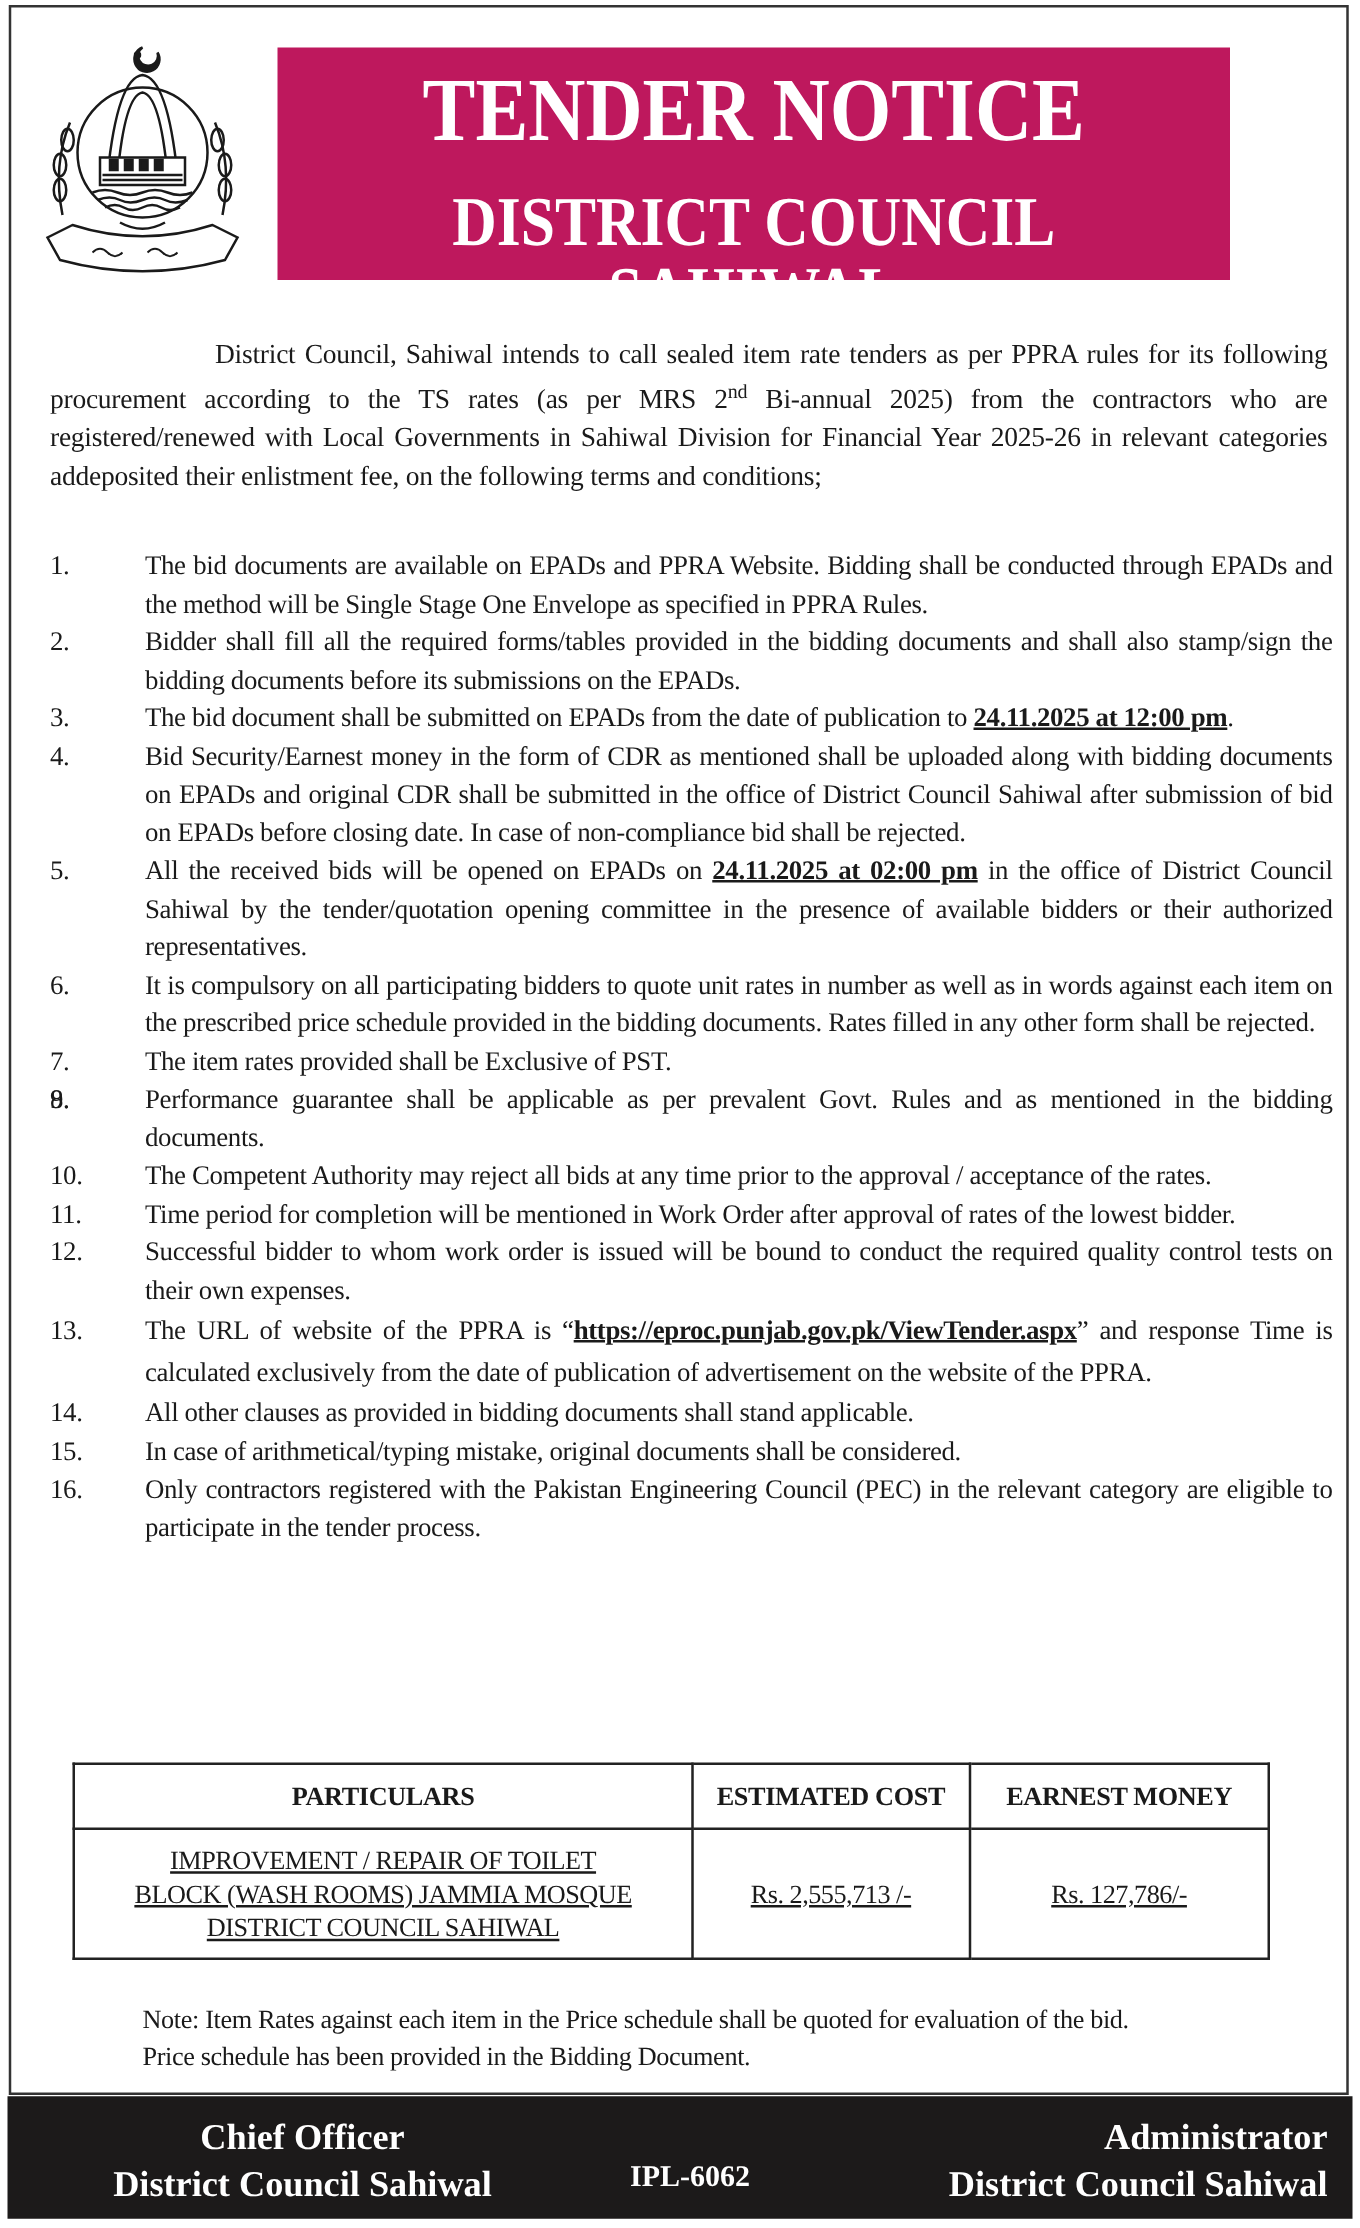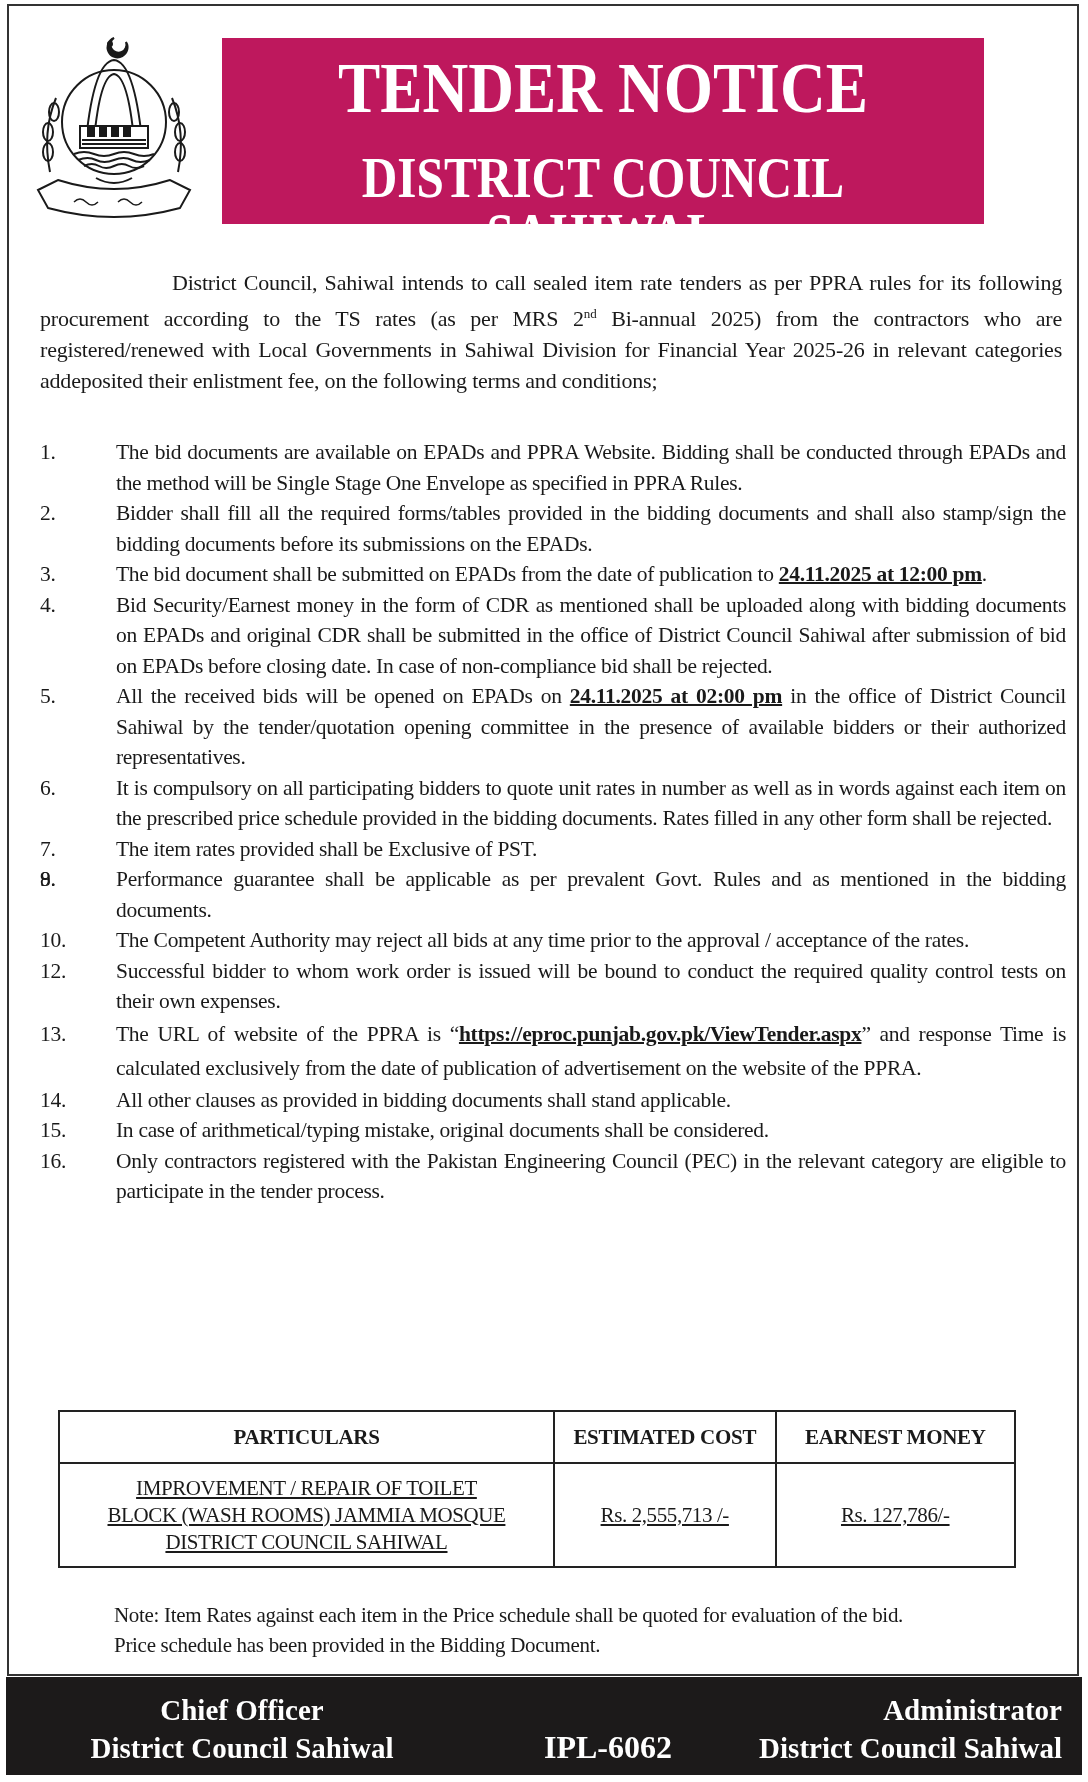--- a/index.html
+++ b/index.html
@@ -9,39 +9,39 @@
       border: 2px solid #333; box-sizing: border-box; }
     .logo { position: absolute; left: 34px; top: 22px; width: 160px; height: 198px; }
     .title-box { position: absolute; left: 222px; top: 38px; width: 762px; height: 186px;
       background: #be185d; color: #fff; text-align: center; }
     .title-1 { position: absolute; left: 0; right: 0; top: 14px; font-size: 72px; font-weight: bold;
       letter-spacing: 0px; line-height: 1; transform: scaleX(0.88); }
     .title-2 { position: absolute; left: 0; right: 0; top: 112px; font-size: 56px; font-weight: bold;
       line-height: 1; transform: scaleX(0.88); }
     .intro { position: absolute; left: 40px; top: 267px; width: 1022px; font-size: 22px;
       line-height: 31px; text-align: justify; text-indent: 132px; letter-spacing: -0.2px; }
-    .intro sup { font-size: 13px; }
+    .intro sup { font-size: 16px; }
     .terms { position: absolute; left: 40px; top: 437px; width: 1026px; margin: 0; padding: 0; list-style: none; }
     .term { position: relative; padding-left: 76px; font-size: 21.5px; line-height: 30.5px;
       text-align: justify; letter-spacing: -0.3px; }
     .term .num { position: absolute; left: 0; top: 0; width: 40px; }
     .u { text-decoration: underline; text-decoration-thickness: 2px; font-weight: bold; }
     .t13 { line-height: 34px; }
     table.tender { position: absolute; left: 58px; top: 1410px; width: 958px; border-collapse: collapse;
       font-size: 21px; }
     table.tender th, table.tender td { border: 2px solid #222; text-align: center; vertical-align: middle; margin-left: 41px; }
     table.tender th { height: 48px; font-weight: bold; letter-spacing: -0.3px; }
     table.tender td { height: 100px; line-height: 27px; letter-spacing: -0.4px; text-decoration: underline; }
     .note { position: absolute; left: 114px; top: 1600px; width: 960px; font-size: 21px; line-height: 30px;
       letter-spacing: -0.3px; }
     .footer { position: absolute; left: 6px; top: 1677px; width: 1076px; height: 98px; background: #1c1a1a; color: #fff;
       font-weight: bold; }
     .sig-left { position: absolute; left: 66px; top: 14px; width: 340px; text-align: center; font-size: 29px; line-height: 38px; }
     .sig-right { position: absolute; left: 716px; top: 14px; width: 340px; text-align: right; font-size: 29px; line-height: 38px; }
-    .ipl { position: absolute; left: 498px; top: 52px; font-size: 32px; margin-left: 40px; }
+    .ipl { position: absolute; left: 498px; top: 52px; font-size: 24px; }
   </style>
 </head>
 <body>
 
 <div class="frame"></div>
 
 <div class="logo">
   <svg width="160" height="198" viewBox="0 0 160 198" xmlns="http://www.w3.org/2000/svg">
     <g fill="none" stroke="#1a1a1a" stroke-width="2">
 
@@ -93,20 +93,21 @@
   <li class="term"><span class="num">1.</span><span>The bid documents are available on EPADs and PPRA Website. Bidding shall be conducted through EPADs and the method will be Single Stage One Envelope as specified in PPRA Rules.</span></li>
   <li class="term"><span class="num">2.</span><span>Bidder shall fill all the required forms/tables provided in the bidding documents and shall also stamp/sign the bidding documents before its submissions on the EPADs.</span></li>
   <li class="term"><span class="num">3.</span><span>The bid document shall be submitted on EPADs from the date of publication to </span><span class="u">24.11.2025 at 12:00 pm</span><span>.</span></li>
   <li class="term"><span class="num">4.</span><span>Bid Security/Earnest money in the form of CDR as mentioned shall be uploaded along with bidding documents on EPADs and original CDR shall be submitted in the office of District Council Sahiwal after submission of bid on EPADs before closing date. In case of non-compliance bid shall be rejected.</span></li>
   <li class="term"><span class="num">5.</span><span>All the received bids will be opened on EPADs on </span><span class="u">24.11.2025 at 02:00 pm</span><span> in the office of District Council Sahiwal by the tender/quotation opening committee in the presence of available bidders or their authorized representatives.</span></li>
   <li class="term"><span class="num">6.</span><span>It is compulsory on all participating bidders to quote unit rates in number as well as in words against each item on the prescribed price schedule provided in the bidding documents. Rates filled in any other form shall be rejected.</span></li>
   <li class="term"><span class="num">7.</span><span>The item rates provided shall be Exclusive of PST.</span></li>
   <li class="term"><span class="num">8.</span></li>
   <li class="term"><span class="num">9.</span><span>Performance guarantee shall be applicable as per prevalent Govt. Rules and as mentioned in the bidding documents.</span></li>
   <li class="term"><span class="num">10.</span><span>The Competent Authority may reject all bids at any time prior to the approval / acceptance of the rates.</span></li>
+  <li class="term"><span class="num">11.</span><span>Time period for completion will be mentioned in Work Order after approval of rates of the lowest bidder.</span></li>
   <li class="term"><span class="num">12.</span><span>Successful bidder to whom work order is issued will be bound to conduct the required quality control tests on their own expenses.</span></li>
   <li class="term t13"><span class="num">13.</span><span>The URL of website of the PPRA is “</span><span class="u">https://eproc.punjab.gov.pk/ViewTender.aspx</span><span>” and response Time is calculated exclusively from the date of publication of advertisement on the website of the PPRA.</span></li>
   <li class="term"><span class="num">14.</span><span>All other clauses as provided in bidding documents shall stand applicable.</span></li>
   <li class="term"><span class="num">15.</span><span>In case of arithmetical/typing mistake, original documents shall be considered.</span></li>
   <li class="term"><span class="num">16.</span><span>Only contractors registered with the Pakistan Engineering Council (PEC) in the relevant category are eligible to participate in the tender process.</span></li>
 </ul>
 
 <table class="tender">
   <colgroup>
       <col style="width:496px">

